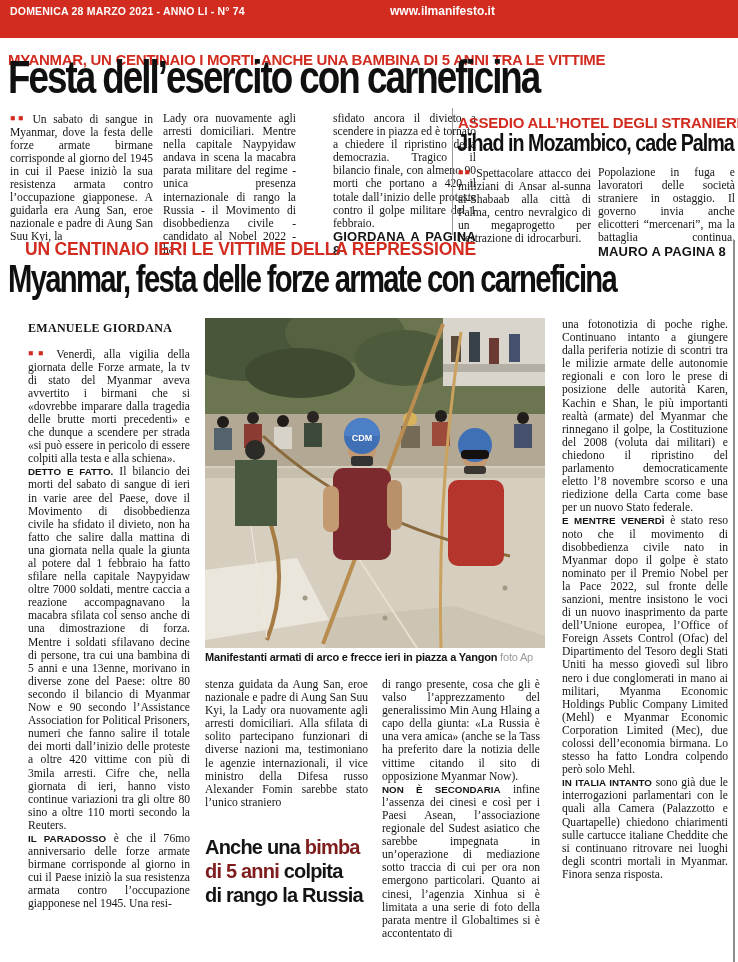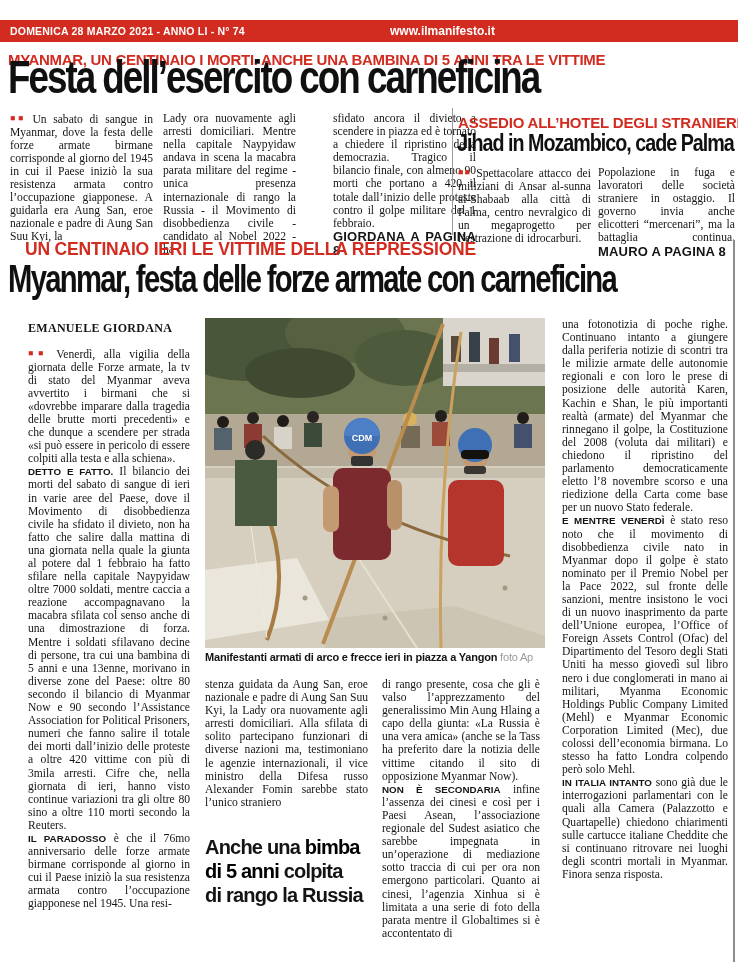--- a/index.html
+++ b/index.html
@@ -1,21 +1,21 @@
 <!DOCTYPE html>
 <html><head>
 <meta charset="utf-8">
 <style>
   html,body{margin:0;padding:0;background:#fff;}
   .page{position:relative;width:738px;height:962px;background:#fff;overflow:hidden;
         font-family:"Liberation Serif",serif;color:#141414;}
   .abs{position:absolute;}
 
   
-  .topbar{left:0;top:0;width:738px;height:22px;margin-top:20px;}
+  .topbar{left:0;top:0;width:738px;height:38px;}
   .m-date{left:10px;top:5px;color:#fff;font:bold 10.5px "Liberation Sans",sans-serif;letter-spacing:.2px;}
   .m-site{left:390px;top:4px;color:#fff;font:bold 12px "Liberation Sans",sans-serif;}
 
   .kicker{font-family:"Liberation Sans",sans-serif;font-weight:bold;white-space:nowrap;}
   .k1{left:8px;top:51px;font-size:15px;letter-spacing:-.3px;}
   .hl{font-family:"Liberation Sans",sans-serif;font-weight:bold;color:#101010;
       display:inline-block;transform-origin:left top;white-space:nowrap;}
   .hl1{left:8px;top:50px;font-size:46px;letter-spacing:-2.5px;transform:scaleX(.8);}
 
   .body-txt{font-size:11.6px;line-height:13.1px;text-align:justify;}
@@ -44,21 +44,21 @@
   .a-c2{left:205px;top:678px;width:163px;height:152px;overflow:hidden;}
   .a-c3{left:382px;top:678px;width:158px;height:282px;overflow:hidden;}
   .a-c4{left:562px;top:318px;width:166px;height:640px;overflow:hidden;}
 
   .photo{left:205px;top:318px;width:340px;height:330px;background:#86efac;overflow:hidden;}
   .caption{left:205px;top:651px;width:340px;font:bold 11px "Liberation Sans",sans-serif;letter-spacing:-.2px;}
   .credit{color:#9a9a9a;font-weight:normal;}
 
   .pullquote{left:205px;top:835px;width:175px;font:bold 20px "Liberation Sans",sans-serif;
              line-height:24px;letter-spacing:-.8px;color:#141414;}
-  .pq-red{color:#000000;}
+  .pq-red{color:#7f1d1d;}
 
   .red-txt{color:#d22b1f;}
   .bg-red{background:#d22b1f;}
 </style>
 </head>
 <body>
 
 <div class="page">
 
   <div class="abs topbar bg-red">

